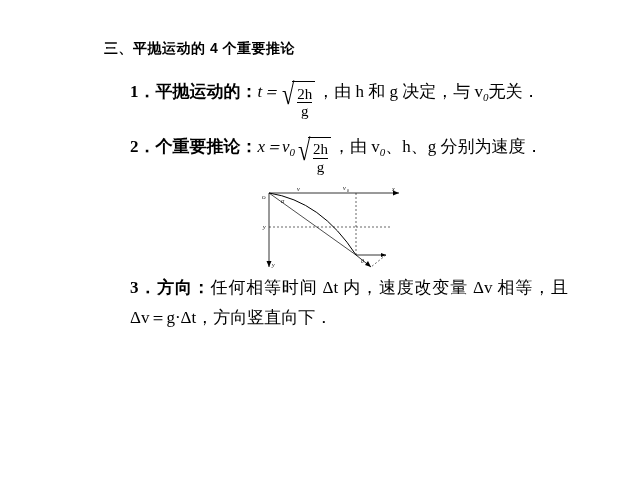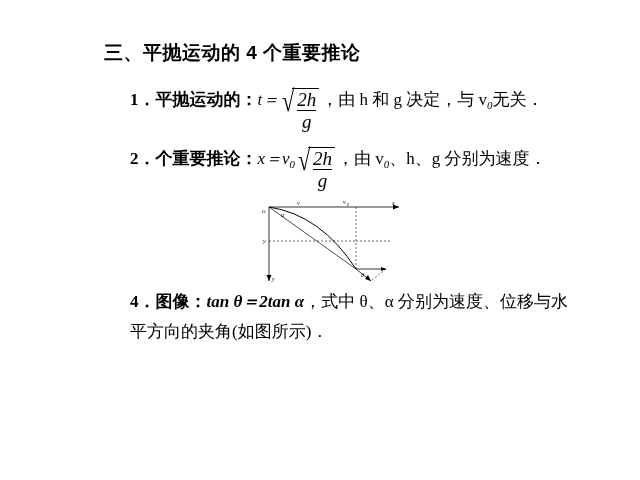--- a/index.html
+++ b/index.html
@@ -17,21 +17,21 @@
   .page {
     position: relative;
     width: 640px;
     height: 480px;
     box-sizing: border-box;
     padding: 40px 72px 20px 104px;
   }
   .heading {
     font-family: "Liberation Sans", sans-serif;
     font-weight: bold;
-    font-size: 19px;
+    font-size: 14px;
     letter-spacing: 0.5px;
     margin: 0 0 14px 0;
   }
   .para {
     font-size: 17px;
     line-height: 30px;
     margin: 0 0 6px 0;
     text-align: justify;
   }
   .indent { text-indent: 0; padding-left: 26px; }
@@ -63,23 +63,22 @@
     left: 12px;
     right: 0;
     top: 0px;
     height: 1px;
     background: #000;
   }
   .frac {
     display: inline-block;
     text-align: center;
     vertical-align: middle;
-    font-style: italic;
     line-height: 1.12;
-    font-size: 19px;
+    font-size: 15px;
     padding: 1px 3px 0 3px;
   }
   .frac .num { display: block; }
   .frac .den { display: block; border-top: 1px solid #000; }
   .eqline { line-height: 40px; }
 
   
   .figure-wrap {
     width: 100%;
     display: flex;
@@ -137,18 +136,18 @@
         <text x="131" y="8" font-family="Liberation Serif, serif" font-size="6" font-style="italic">x</text>
         <text x="2" y="46" font-family="Liberation Serif, serif" font-size="6" font-style="italic">y</text>
         <text x="11" y="84" font-family="Liberation Serif, serif" font-size="6" font-style="italic">y</text>
         <text x="1" y="16" font-family="Liberation Serif, serif" font-size="5">O</text>
         <text x="20" y="20" font-family="Liberation Serif, serif" font-size="6" font-style="italic">α</text>
         <text x="100" y="80" font-family="Liberation Serif, serif" font-size="6" font-style="italic">θ</text>
       </svg>
     </div>
   </div>
 
+  <div class="para indent">
+    <span class="bold">3．</span><span class="bold">方向：</span><span>任何相等时间 Δt 内，速度改变量 Δv 相等，且 Δv＝g·Δt，方向竖直向下．</span>
+  </div>
 
-  <div class="para indent">
-    <span class="bold">4．</span><span class="bold">图像：</span><span class="bold ital">tan θ＝2tan α</span><span>，式中 θ、α 分别为速度、位移与水平方向的夹角(如图所示)．</span>
-  </div>
 
 </div>
 
 </body></html>

